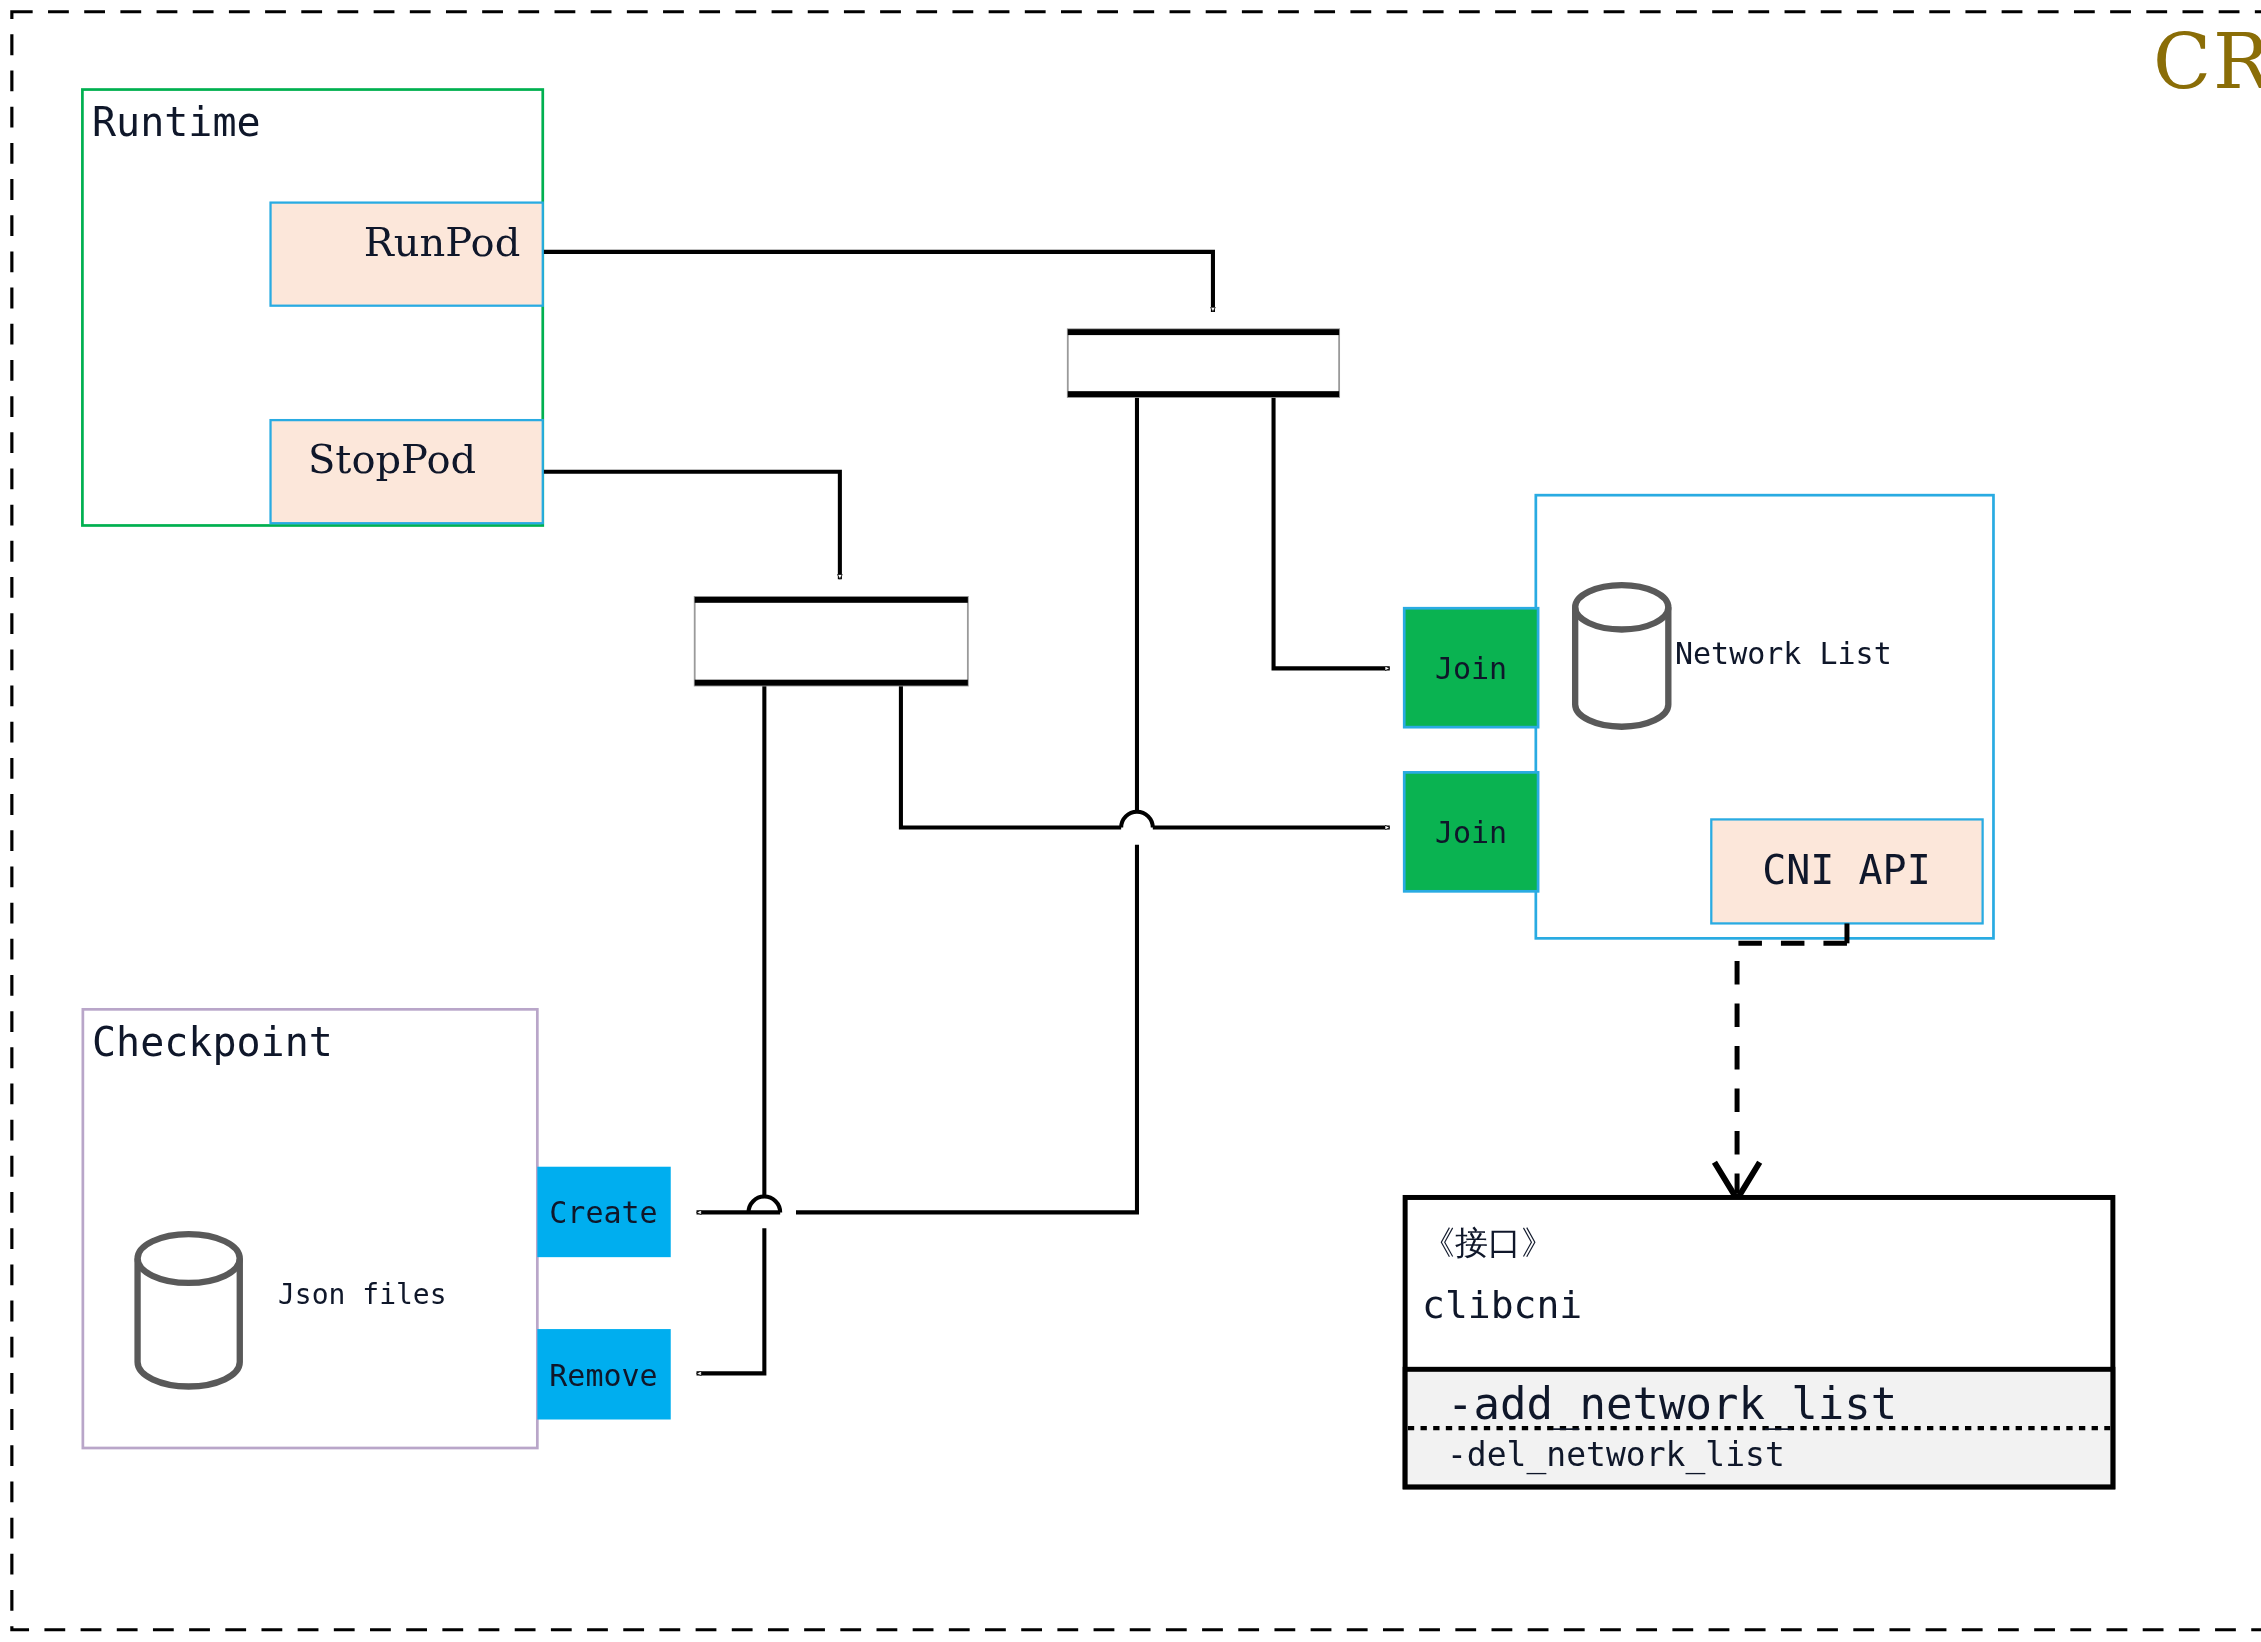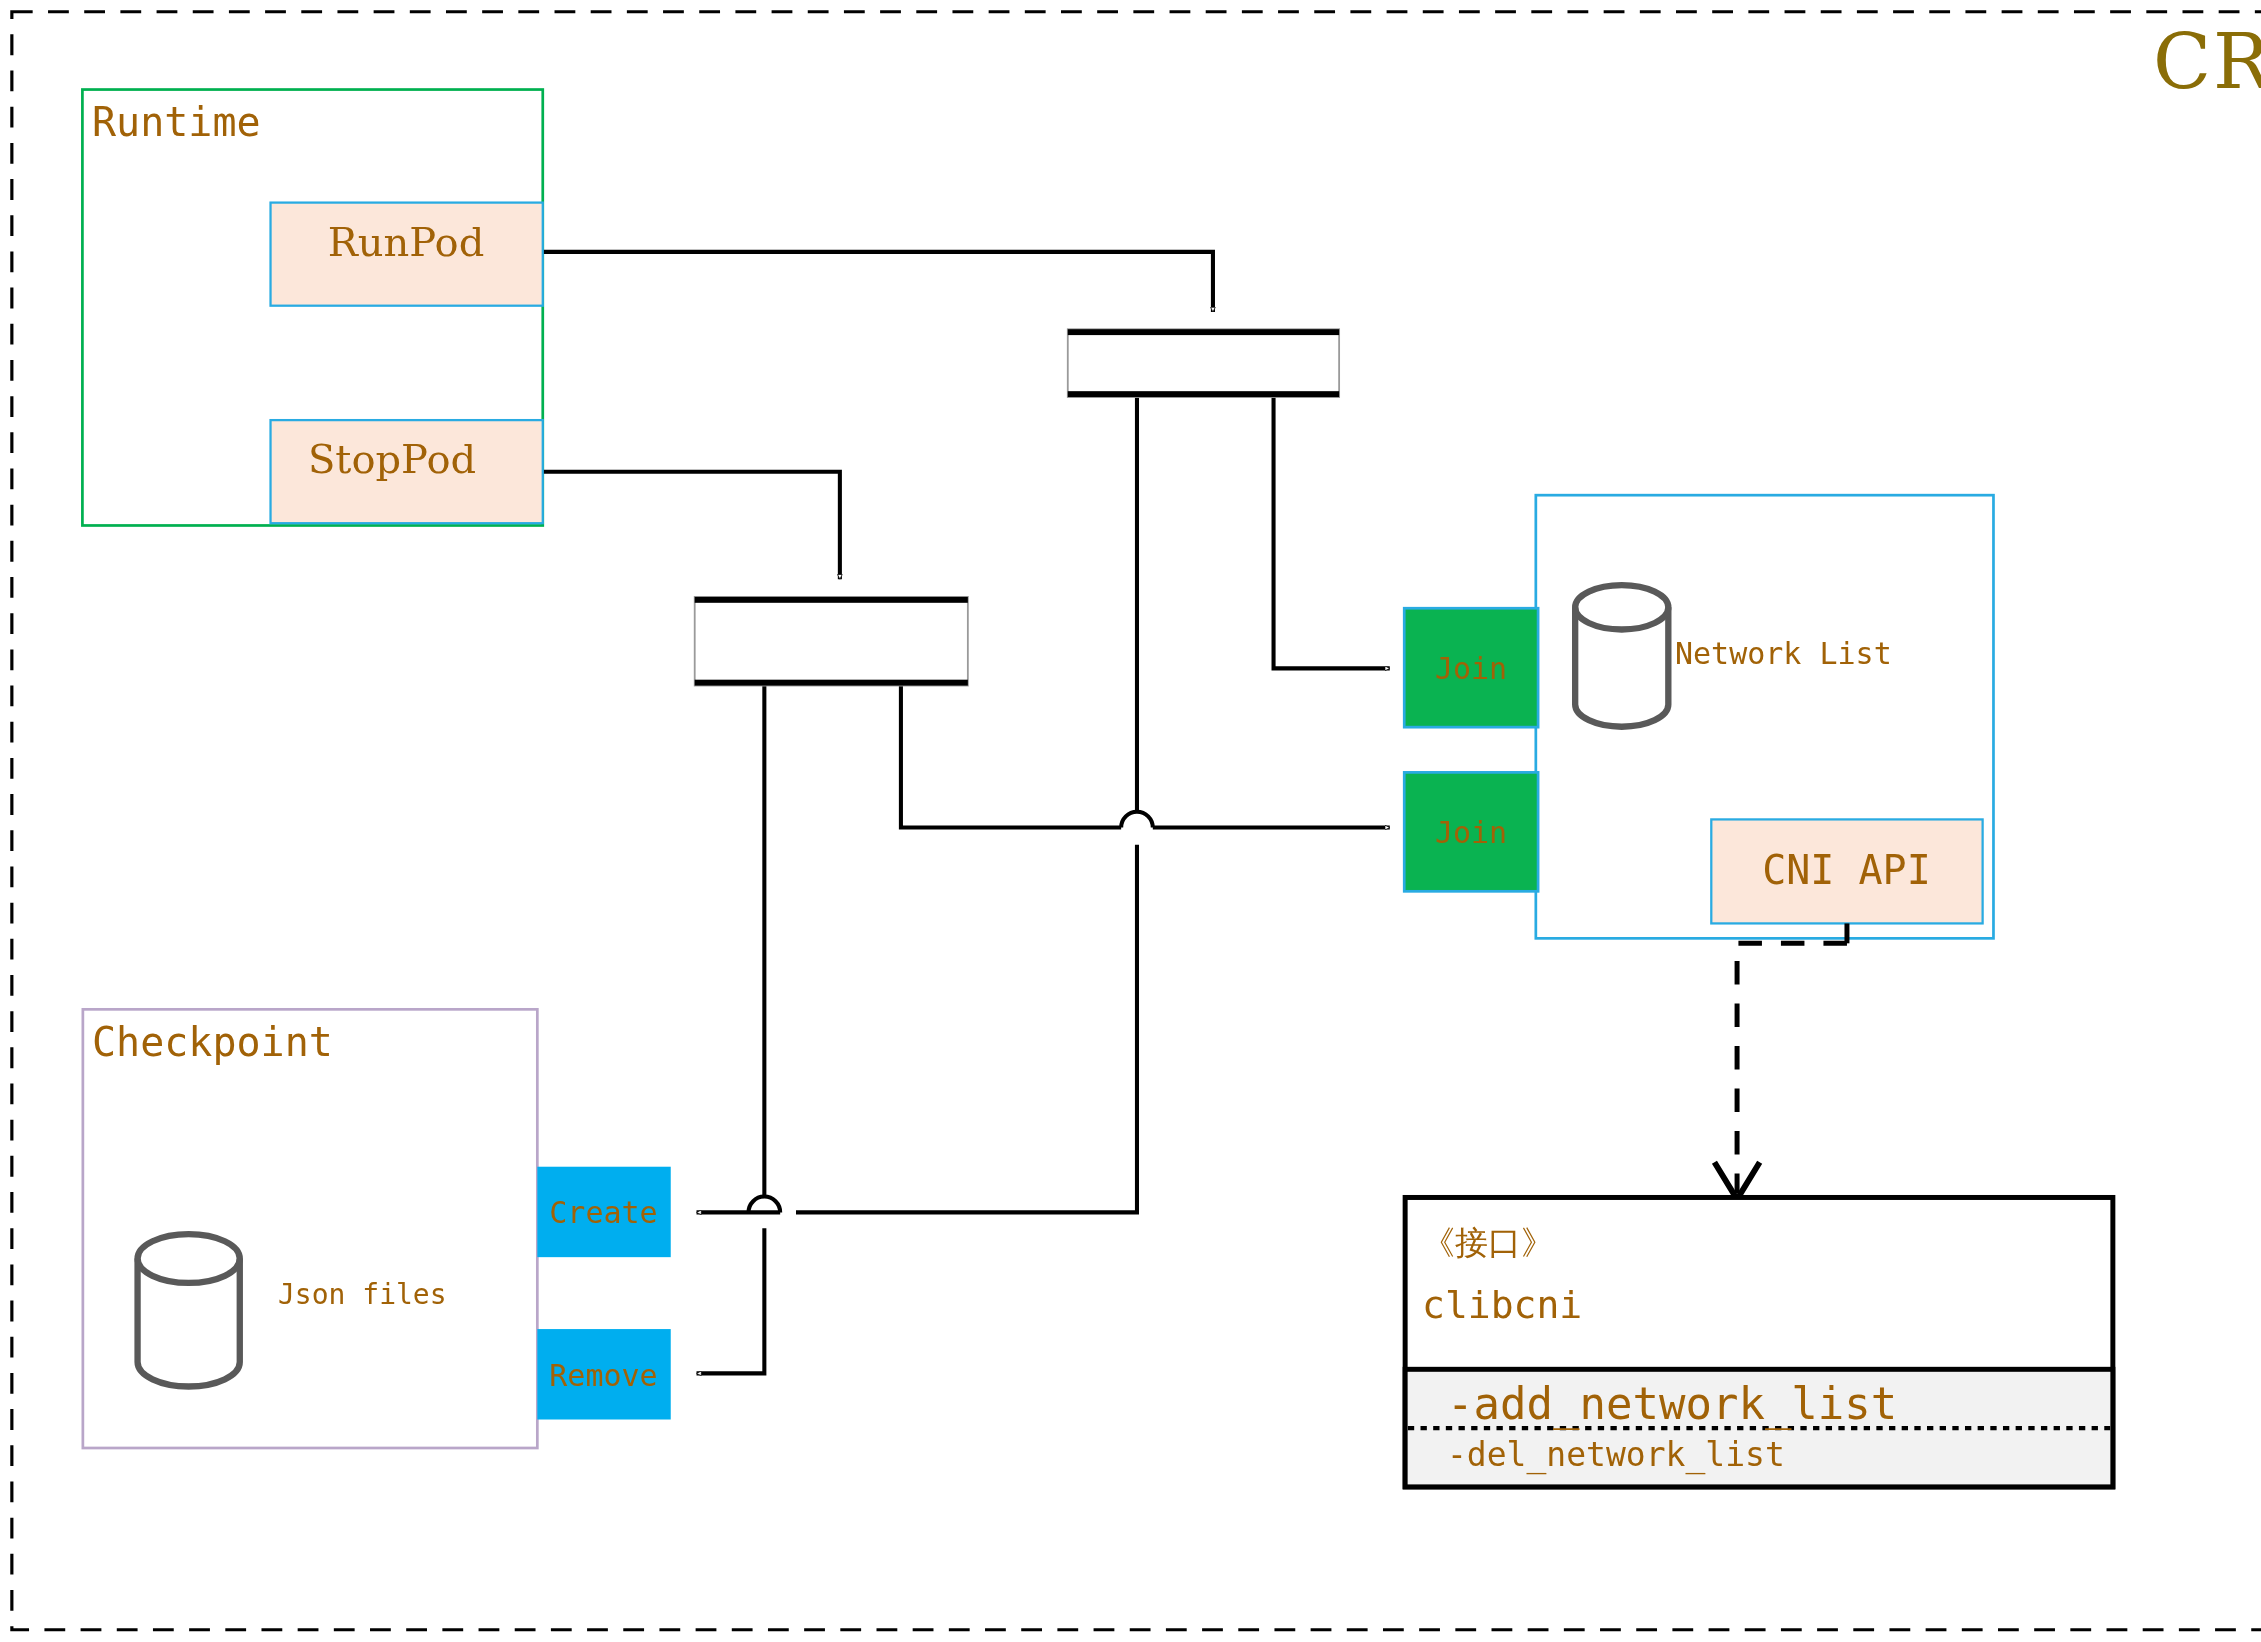--- a/index.html
+++ b/index.html
@@ -1,19 +1,19 @@
 <!DOCTYPE html>
 <html style="font-size:7.2px"><head>
 <meta charset="utf-8">
 <style>
   html,body{margin:0;padding:0;background:#ffffff;}
   body{font-family:"DejaVu Serif", serif;}
   #stage{position:relative;width:2335px;height:1642px;background:#fff;overflow:hidden;}
   svg#canvas{position:absolute;left:0;top:0;width:2335px;height:1642px;}
-  .lbl{position:absolute;font-family:"DejaVu Serif", serif;color:#a16207;white-space:pre;}
+  .lbl{position:absolute;font-family:"DejaVu Serif", serif;color:#0f172a;white-space:pre;}
   .mono{font-family:"DejaVu Sans Mono", monospace;}
 </style>
 </head>
 <body>
 
 <div id="stage">
 
   <svg id="canvas" viewBox="0 0 5163 3631" xmlns="http://www.w3.org/2000/svg">
     <defs>
       <marker id="hollowTriRight" viewBox="0 0 12 12" refX="11.4" refY="6" markerWidth="12" markerHeight="12" orient="auto-start-reverse" markerUnits="userSpaceOnUse">
@@ -94,21 +94,21 @@
       <rect x="3107" y="2648" width="1565" height="640" fill="#fff" stroke="#000" stroke-width="11"></rect>
       <rect x="3107" y="3028" width="1565" height="260" fill="#f2f2f2" stroke="#000" stroke-width="11"></rect>
       <line x1="3113" y1="3158" x2="4666" y2="3158" stroke="#000" stroke-width="9" stroke-dasharray="14,14"></line>
     </g>
   </svg>
 
   <div class="lbl" style="left:2153px;top:17px;font-size:76px;color:#8a6d07;letter-spacing:1.8px;">CRI</div>
 
   <div class="lbl mono" style="left:92px;top:99px;font-size:40px;">Runtime</div>
 
-  <div class="lbl" style="left:270px;top:219px;width:272px;text-align:center;font-size:40px;">RunPod</div>
+  <div class="lbl" style="left:270px;top:219px;width:272px;text-align:center;font-size:40px;padding-left:36px;">RunPod</div>
 
   <div class="lbl" style="left:270px;top:436px;width:244px;text-align:center;font-size:40px;">StopPod</div>
 
   <div class="lbl mono" style="left:92px;top:1019px;font-size:40px;">Checkpoint</div>
 
   <div class="lbl mono" style="left:278px;top:1278px;font-size:28px;">Json files</div>
 
   <div class="lbl mono" style="left:537px;top:1195px;width:133px;text-align:center;font-size:30px;">Create</div>
 
   <div class="lbl mono" style="left:537px;top:1358px;width:133px;text-align:center;font-size:30px;">Remove</div>

